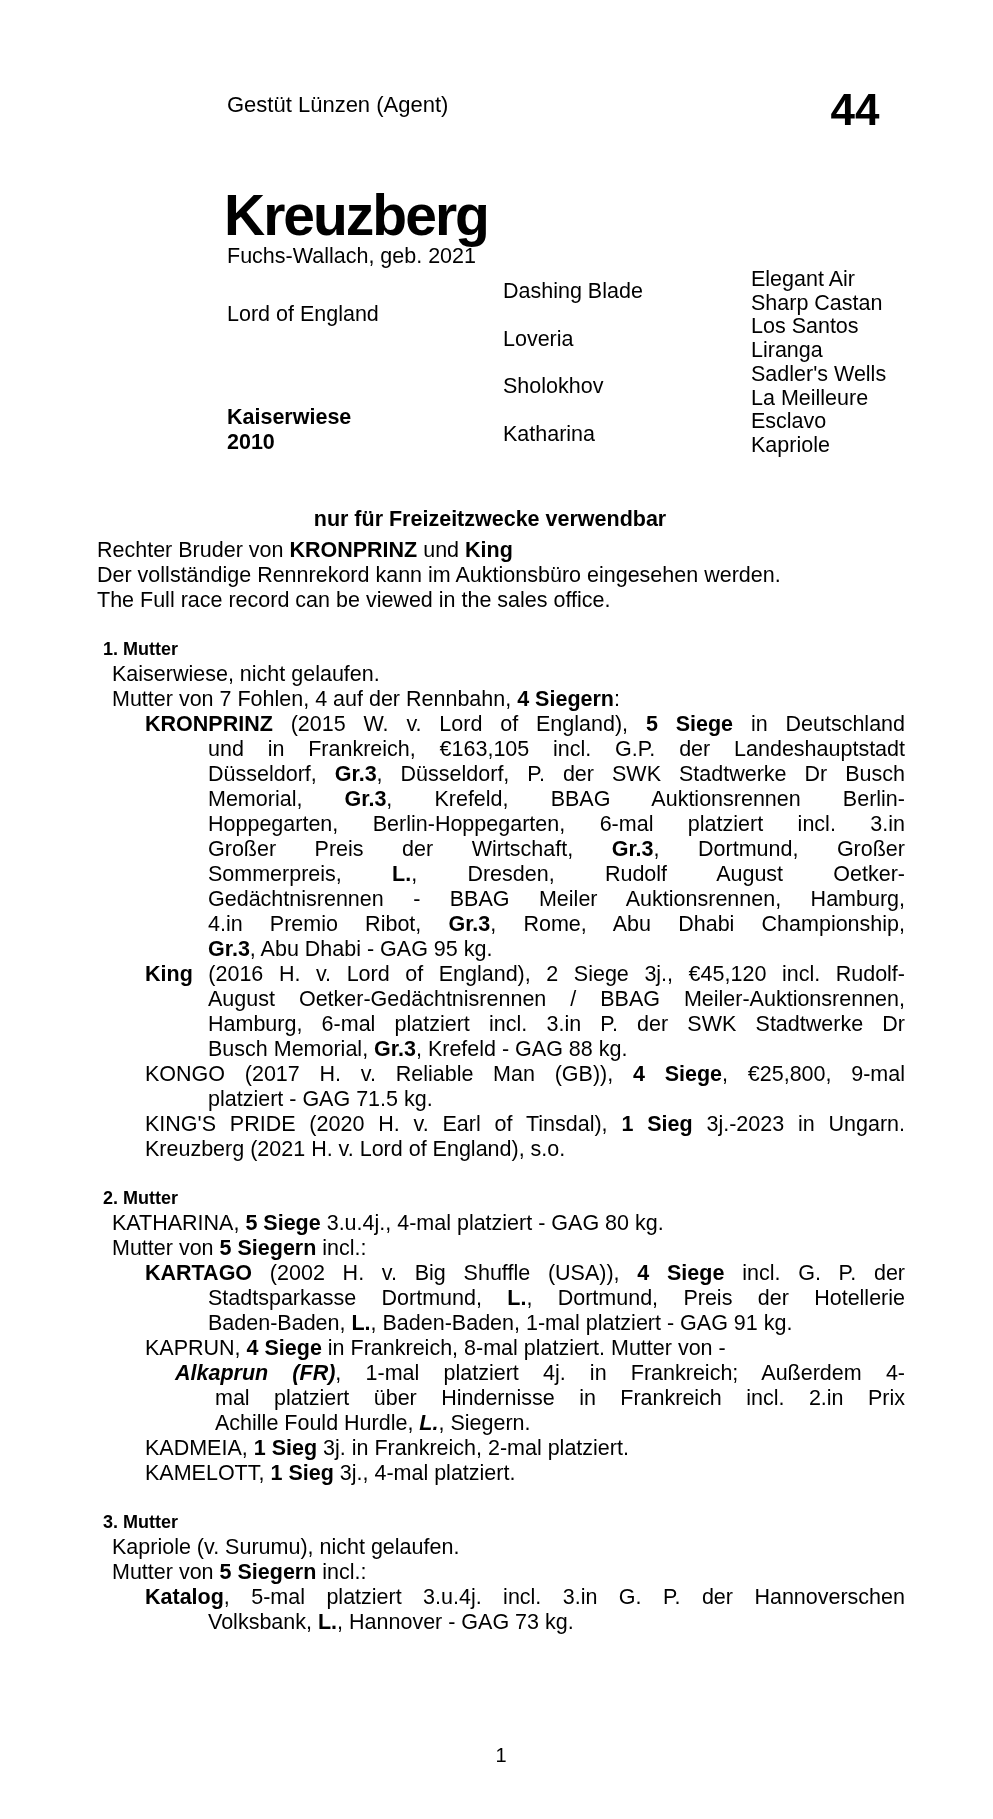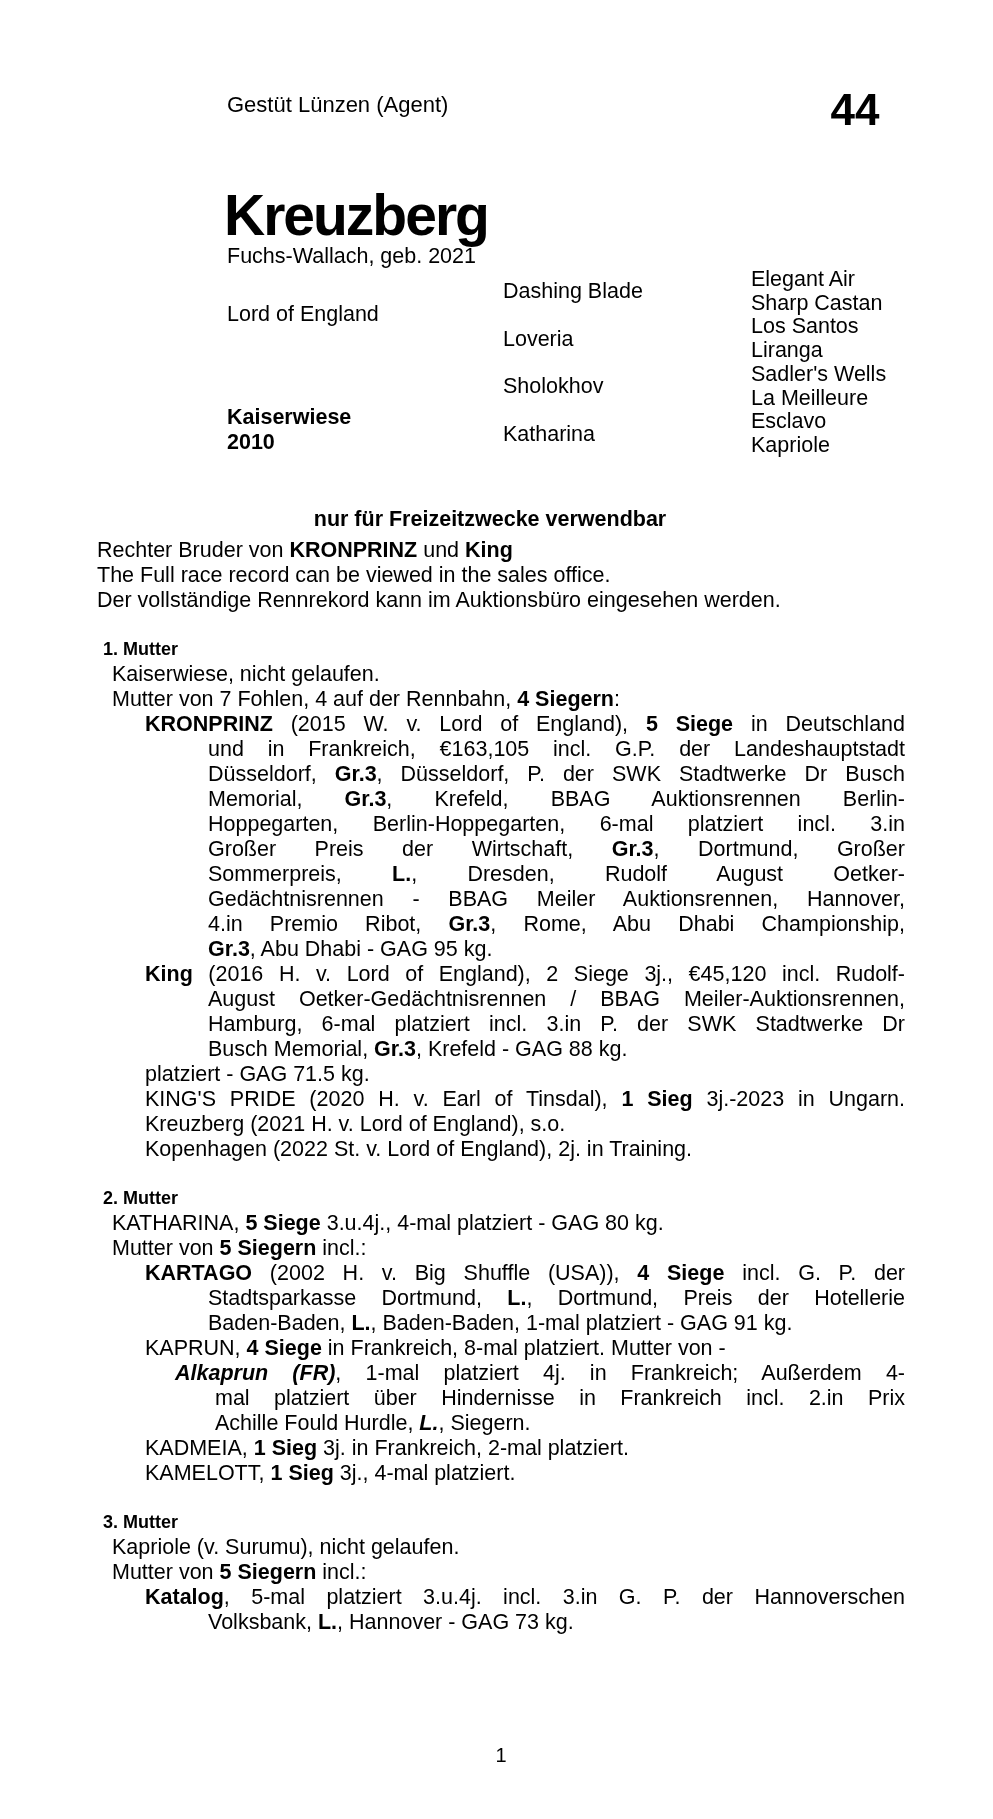--- a/index.html
+++ b/index.html
@@ -71,59 +71,57 @@
       <div>La Meilleure</div>
       <div>Esclavo</div>
       <div>Kapriole</div>
     </div>
 
   <div class="tagline">nur für Freizeitzwecke verwendbar</div>
 
   <div class="catalog-text">
       <div class="bk bk-i">
         <div class="ln"><span>Rechter Bruder von </span><span style="font-weight: bold;">KRONPRINZ</span><span> und </span><span style="font-weight: bold;">King</span></div>
+        <div class="ln"><span>Der vollständige Rennrekord kann im Auktionsbüro eingesehen werden.</span></div>
         <div class="ln"><span>The Full race record can be viewed in the sales office.</span></div>
-        <div class="ln"><span>Der vollständige Rennrekord kann im Auktionsbüro eingesehen werden.</span></div>
       </div>
       <div class="bk bk-h">1. Mutter</div>
       <div class="bk bk-b">
         <div class="ln"><span>Kaiserwiese, nicht gelaufen.</span></div>
       </div>
       <div class="bk bk-b">
         <div class="ln"><span>Mutter von 7 Fohlen, 4 auf der Rennbahn, </span><span style="font-weight: bold;">4 Siegern</span><span>:</span></div>
       </div>
       <div class="bk bk-e">
         <div class="ln jl"><span style="font-weight: bold;">KRONPRINZ</span><span> (2015 W. v. Lord of England), </span><span style="font-weight: bold;">5 Siege</span><span> in Deutschland</span></div>
         <div class="ln jl"><span>und in Frankreich, €163,105 incl. G.P. der Landeshauptstadt</span></div>
         <div class="ln jl"><span>Düsseldorf, </span><span style="font-weight: bold;">Gr.3</span><span>, Düsseldorf, P. der SWK Stadtwerke Dr Busch</span></div>
         <div class="ln jl"><span>Memorial, </span><span style="font-weight: bold;">Gr.3</span><span>, Krefeld, BBAG Auktionsrennen Berlin-</span></div>
         <div class="ln jl"><span>Hoppegarten, Berlin-Hoppegarten, 6-mal platziert incl. 3.in</span></div>
         <div class="ln jl"><span>Großer Preis der Wirtschaft, </span><span style="font-weight: bold;">Gr.3</span><span>, Dortmund, Großer</span></div>
         <div class="ln jl"><span>Sommerpreis, </span><span style="font-weight: bold;">L.</span><span>, Dresden, Rudolf August Oetker-</span></div>
-        <div class="ln jl"><span>Gedächtnisrennen - BBAG Meiler Auktionsrennen, Hannover,</span></div>
+        <div class="ln jl"><span>Gedächtnisrennen - BBAG Meiler Auktionsrennen, Hamburg,</span></div>
         <div class="ln jl"><span>4.in Premio Ribot, </span><span style="font-weight: bold;">Gr.3</span><span>, Rome, Abu Dhabi Championship,</span></div>
         <div class="ln"><span style="font-weight: bold;">Gr.3</span><span>, Abu Dhabi - GAG 95 kg.</span></div>
       </div>
       <div class="bk bk-e">
         <div class="ln jl"><span style="font-weight: bold;">King</span><span> (2016 H. v. Lord of England), </span><span style="font-weight: normal;">2 Siege</span><span> 3j., €45,120 incl. Rudolf-</span></div>
         <div class="ln jl"><span>August Oetker-Gedächtnisrennen / BBAG Meiler-Auktionsrennen,</span></div>
         <div class="ln jl"><span>Hamburg, 6-mal platziert incl. 3.in P. der SWK Stadtwerke Dr</span></div>
         <div class="ln"><span>Busch Memorial, </span><span style="font-weight: bold;">Gr.3</span><span>, Krefeld - GAG 88 kg.</span></div>
       </div>
       <div class="bk bk-e">
+        <div class="ln jl"><span>KONGO (2017 H. v. Reliable Man (GB)), </span><span style="font-weight: bold;">4 Siege</span><span>, €25,800, 9-mal</span></div>
         <div class="ln"><span>platziert - GAG 71.5 kg.</span></div>
       </div>
       <div class="bk bk-e">
         <div class="ln jl"><span>KING'S PRIDE (2020 H. v. Earl of Tinsdal), </span><span style="font-weight: bold;">1 Sieg</span><span> 3j.-2023 in Ungarn.</span></div>
       </div>
       <div class="bk bk-e">
         <div class="ln"><span>Kreuzberg (2021 H. v. Lord of England), s.o.</span></div>
-      </div>
-      <div class="bk bk-e">
-        <div class="ln"><span>Kopenhagen (2022 St. v. Lord of England), 2j. in Training.</span></div>
       </div>
       <div class="bk bk-h">2. Mutter</div>
       <div class="bk bk-b">
         <div class="ln"><span>KATHARINA, </span><span style="font-weight: bold;">5 Siege</span><span> 3.u.4j., 4-mal platziert - GAG 80 kg.</span></div>
       </div>
       <div class="bk bk-b">
         <div class="ln"><span>Mutter von </span><span style="font-weight: bold;">5 Siegern</span><span> incl.:</span></div>
       </div>
       <div class="bk bk-e">
         <div class="ln jl"><span style="font-weight: bold;">KARTAGO</span><span> (2002 H. v. Big Shuffle (USA)), </span><span style="font-weight: bold;">4 Siege</span><span> incl. G. P. der</span></div>

